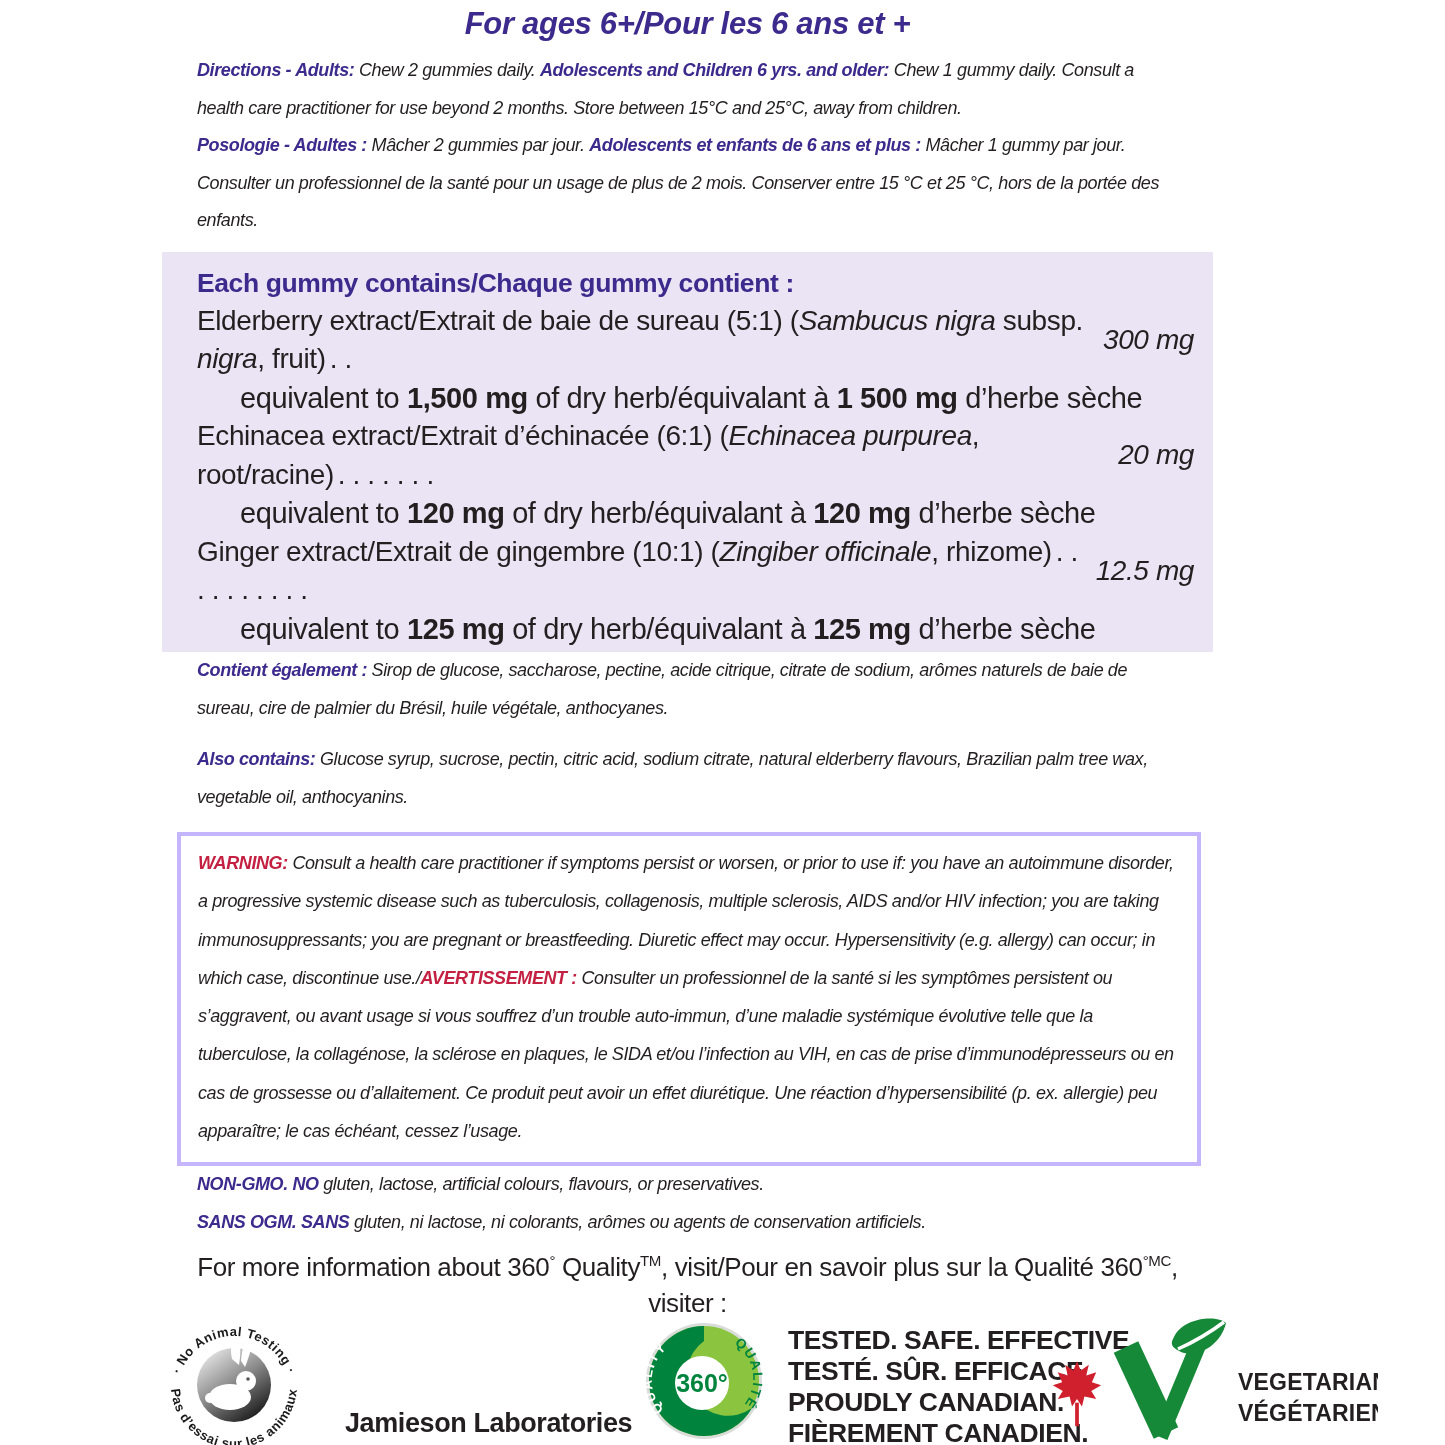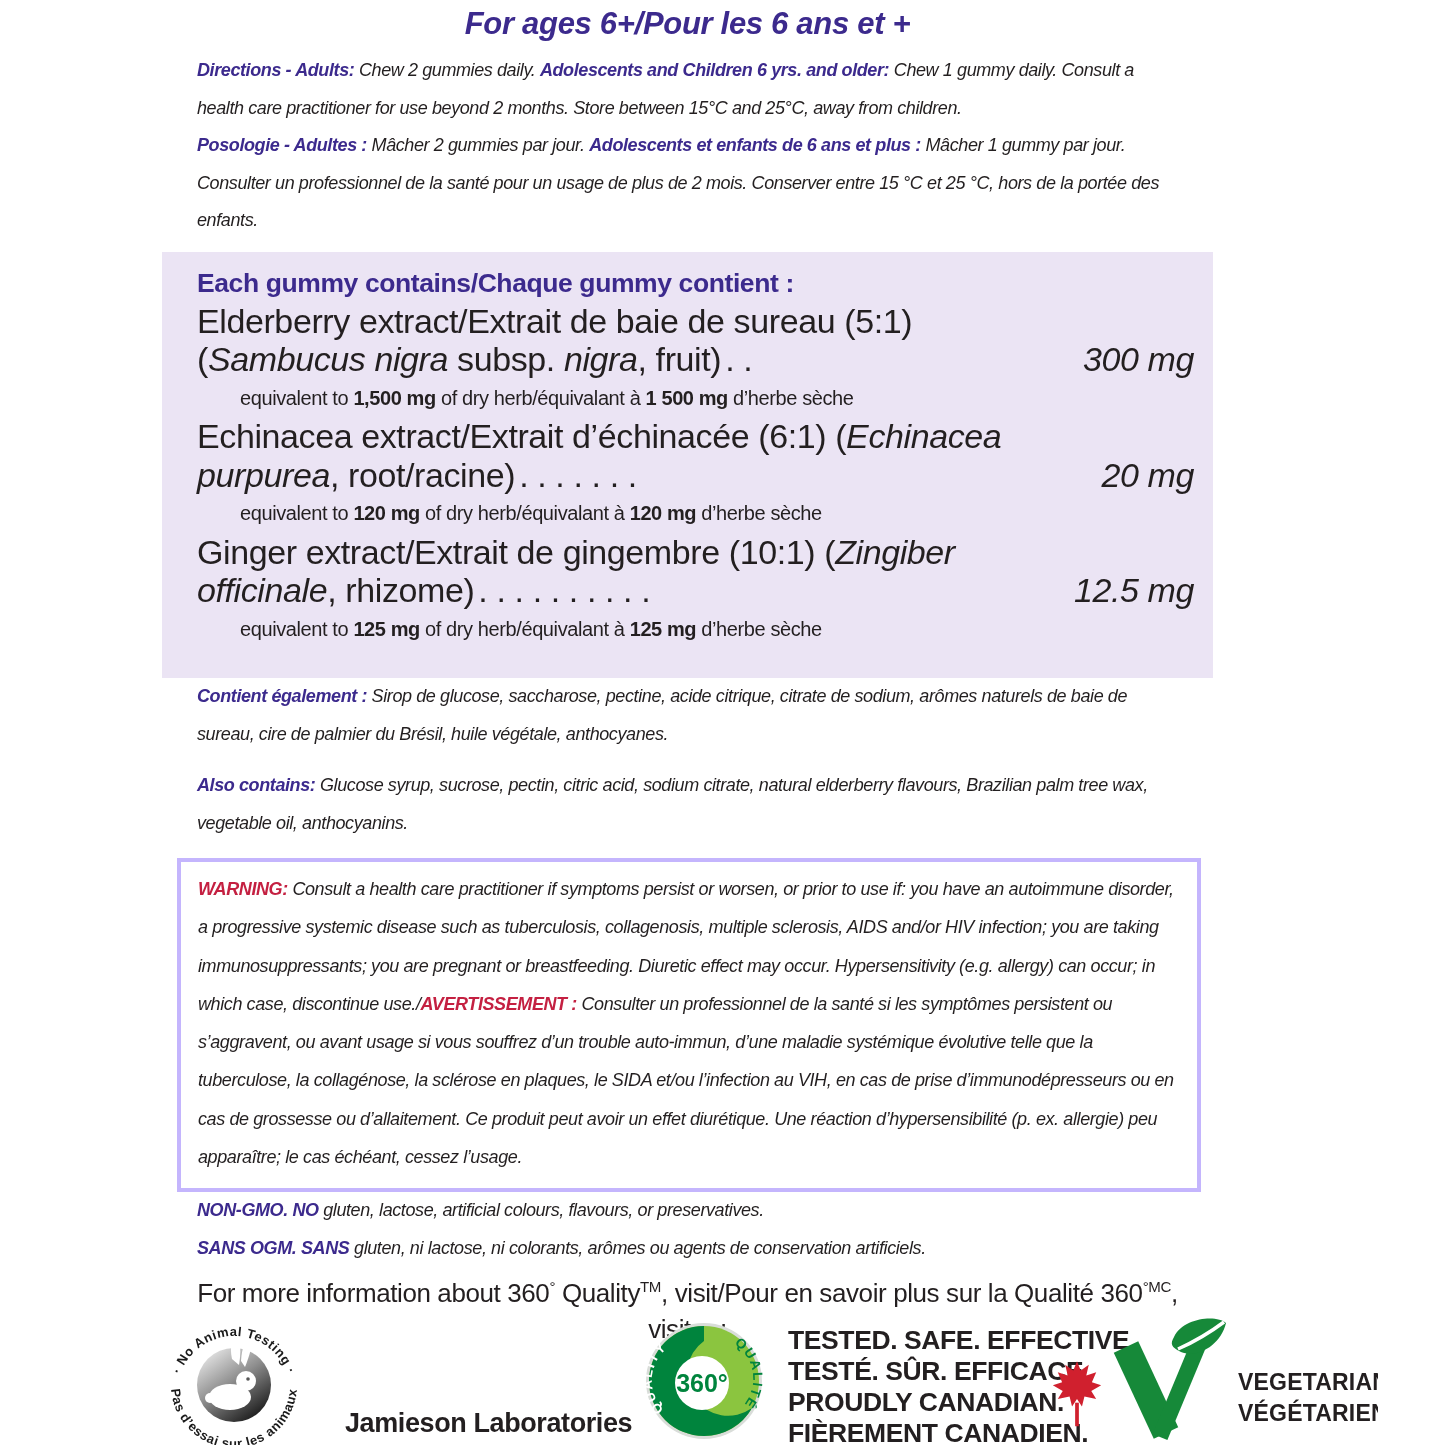--- a/index.html
+++ b/index.html
@@ -29,32 +29,32 @@
   }
   .seg-normal{}
   .seg-bold{font-weight:700;}
   .seg-italic{font-style:italic;}
   .seg-purple{color:#3c2a8d;font-weight:700;}
   .seg-red{color:#c42041;font-weight:700;}
   .seg-sup{vertical-align:super;font-size:58%;line-height:0;}
   .panel{
     background:#ebe4f4;
     margin:12px -35px 0 -35px;
-    padding:12px 19px 30px 35px;
+    padding:12px 19px 4px 35px;
   }
   .panel-heading{
     color:#3c2a8d;font-weight:700;
     font-size:26.5px;line-height:38px;
     letter-spacing:-0.4px;
   }
-  .ing-row{display:flex;align-items:flex-end;font-size:34px;line-height:38.5px;letter-spacing:-0.4px;}
+  .ing-row{display:flex;align-items:center;font-size:28px;line-height:38.5px;letter-spacing:-0.4px;}
   .ing-name{flex:1 1 auto;}
   .leader{padding-left:4px;}
   .ing-amount{white-space:nowrap;padding-left:10px;margin-left:auto;font-style:italic;}
-  .ing-equiv{padding-left:43px;font-size:20px;line-height:38.5px;letter-spacing:-0.4px;}
+  .ing-equiv{padding-left:43px;font-size:29px;line-height:38.5px;letter-spacing:-0.4px;}
   .also{margin-top:14px;}
   .warning-box{
     border:4px solid #c4b5fd;
     margin:16px -23px 0 -20px;
     padding:8px 16px 12px 17px;
   }
   .warning-box .para{line-height:38.3px;}
   .claims{}
   .info-line{
     text-align:center;

